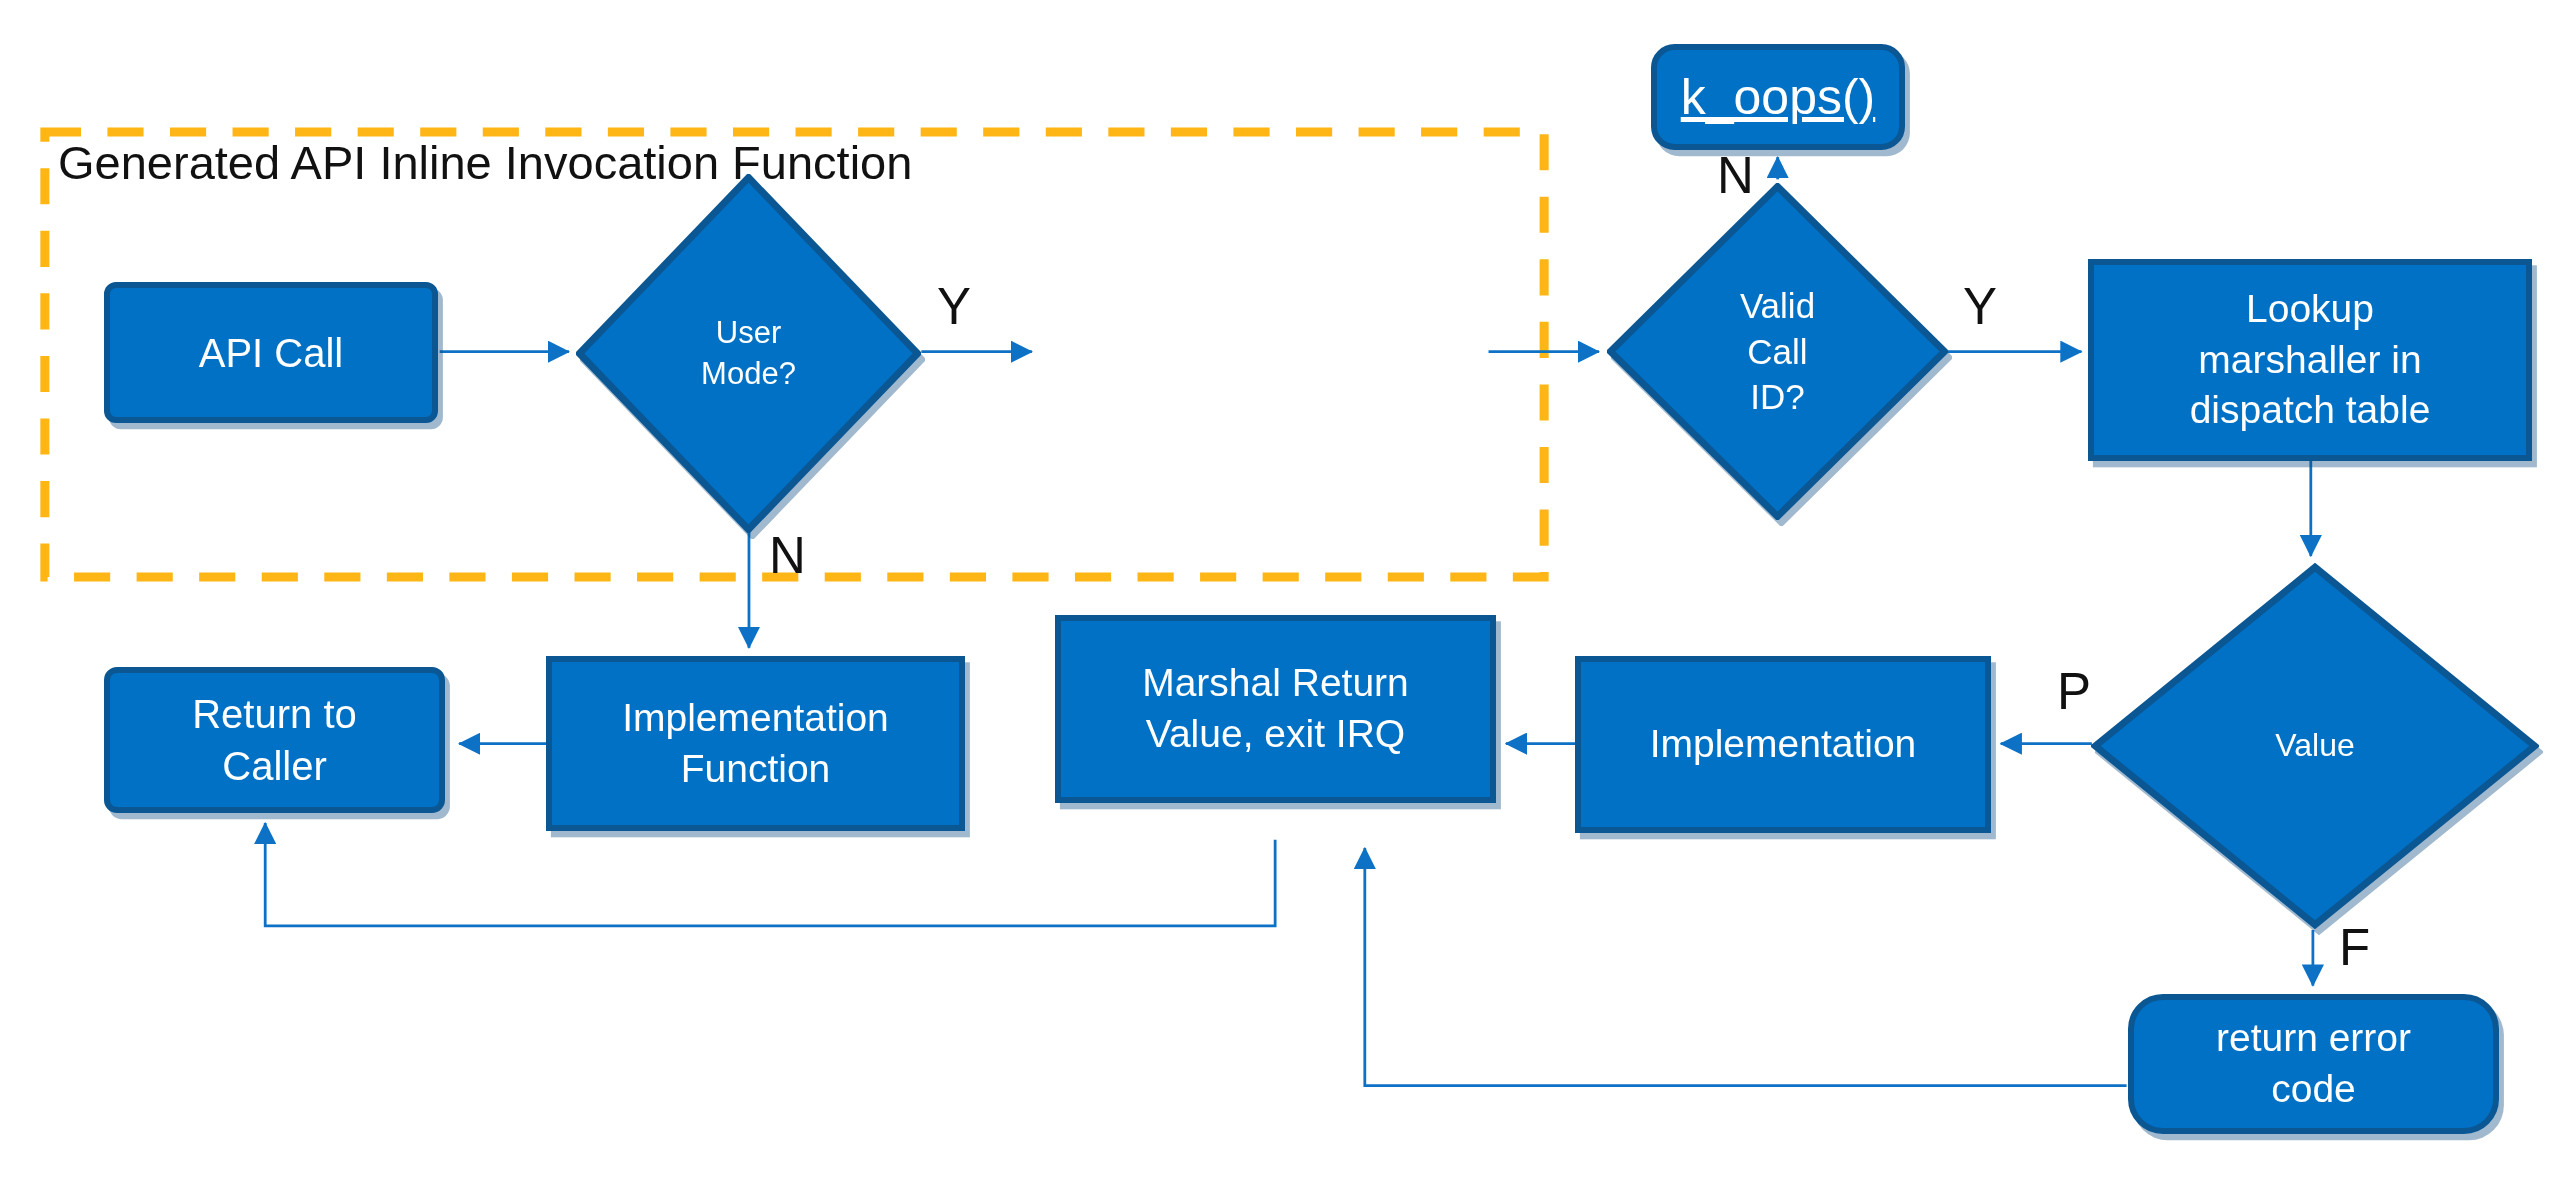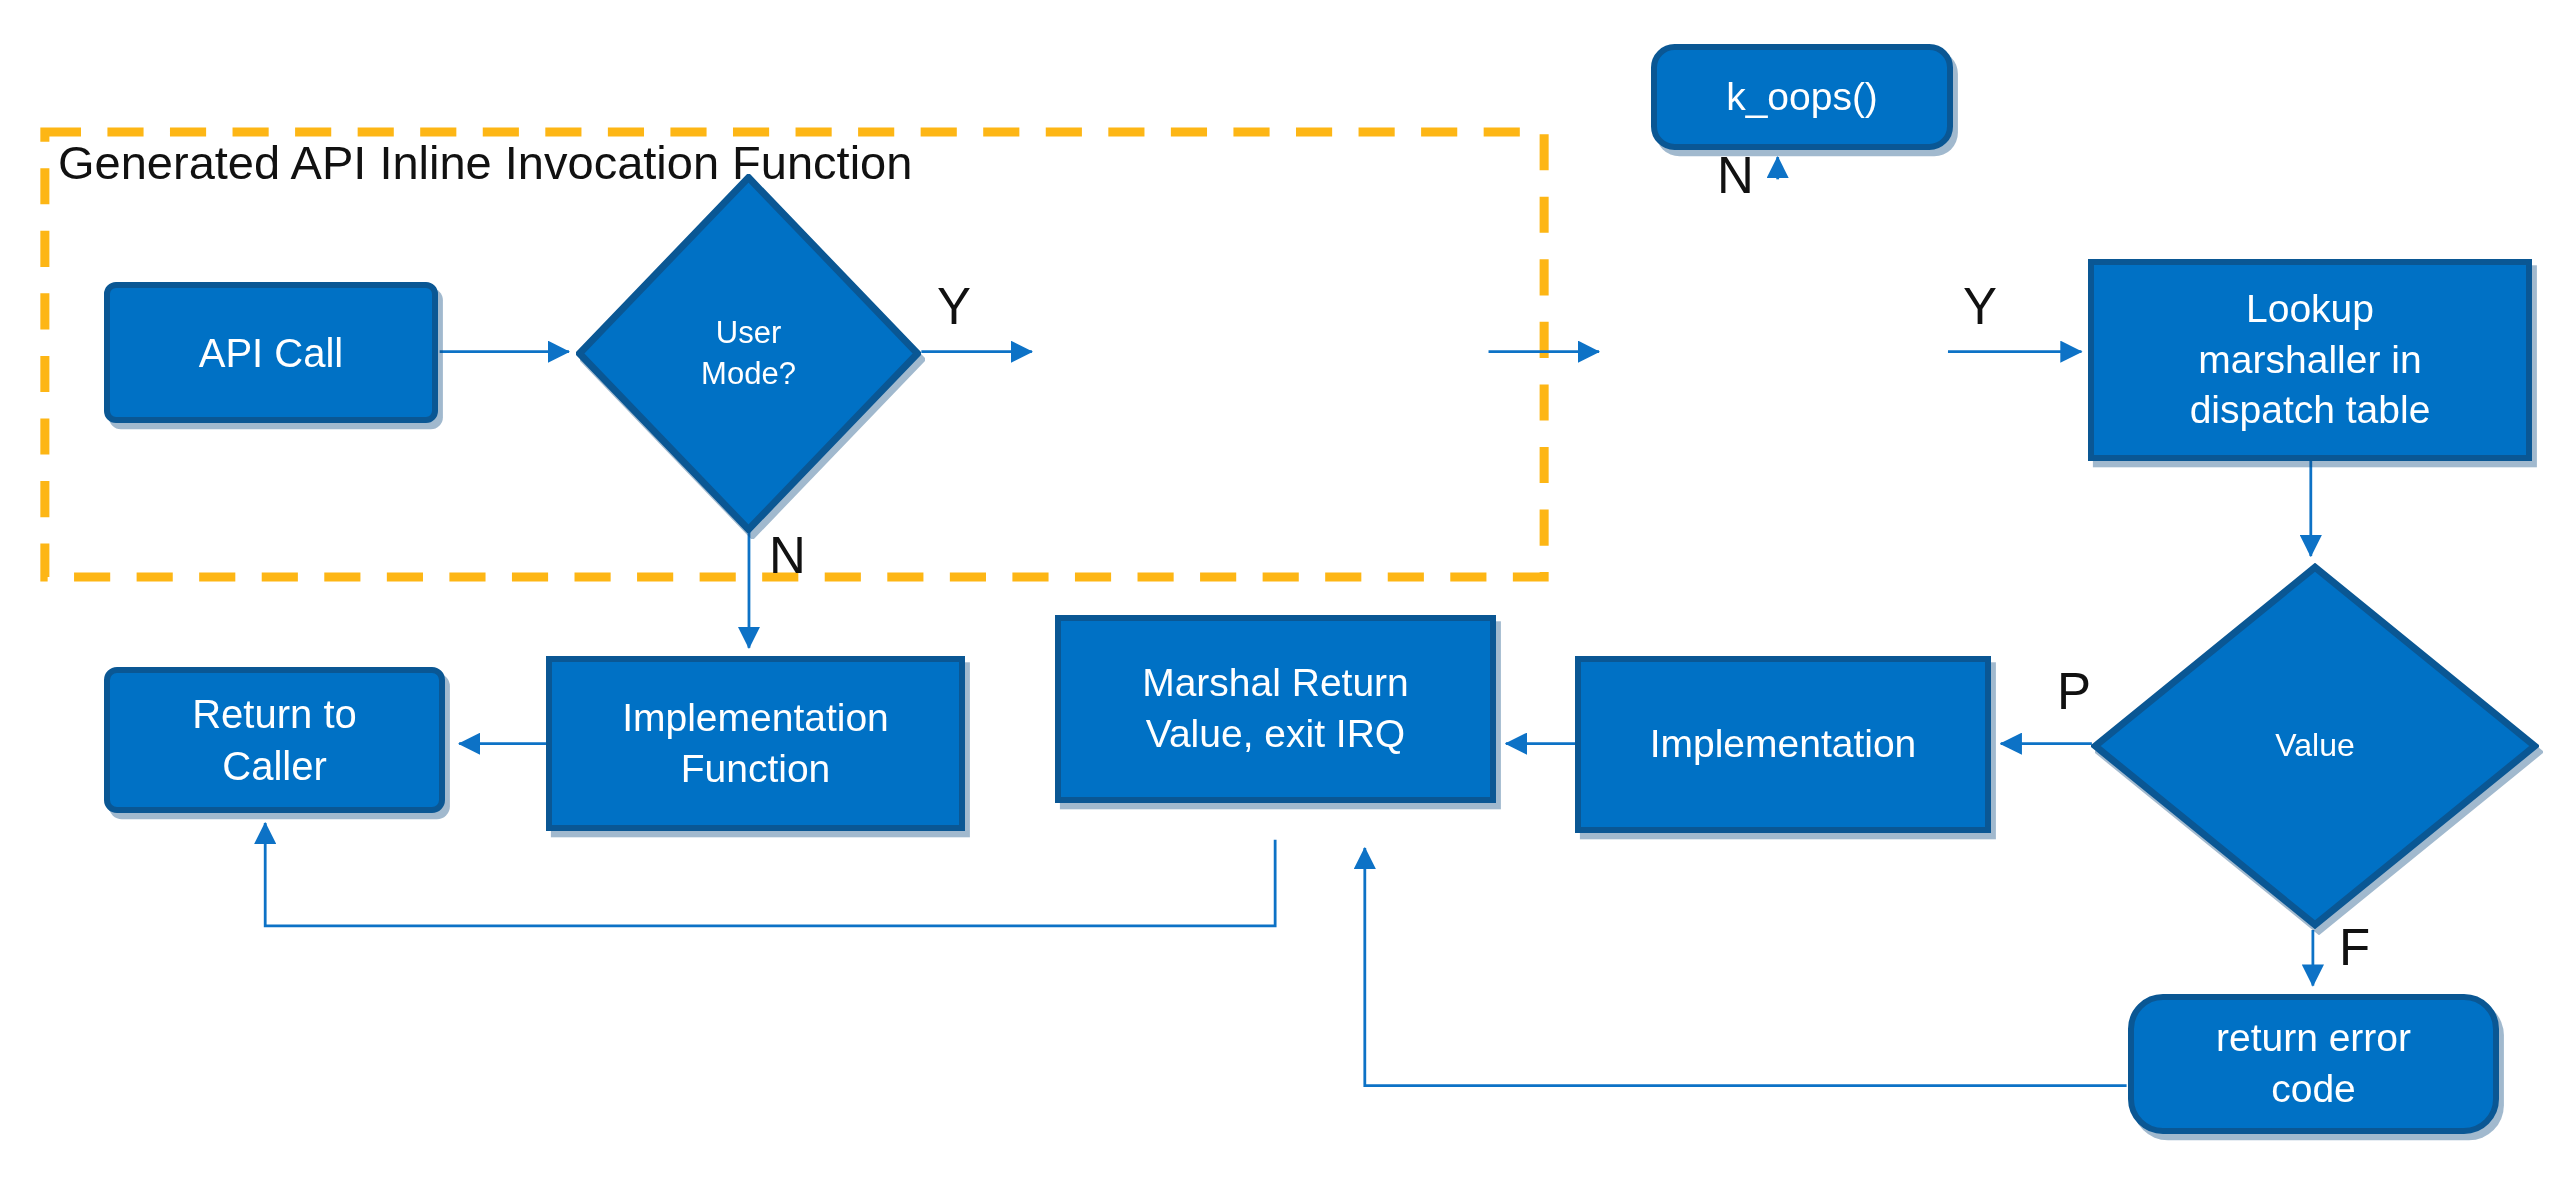--- a/index.html
+++ b/index.html
@@ -69,24 +69,32 @@
 
   <div class="node diamond" style="left:576px;top:174px;width:345px;height:359px;font-size:31px;">
     <svg width="345" height="359" viewBox="0 0 496 516">
       <polygon points="248,5 491,258 248,511 5,258"></polygon>
     </svg>
     <span class="nlabel">User
 Mode?</span>
   </div>
 
 
-  <div class="node box" style="left:1651px;top:44px;width:302px;height:106px;border-radius:23.6px;font-size:39px;">
+  <div class="node box" style="left:1651px;top:44px;width:254px;height:106px;border-radius:23.6px;font-size:50px;text-decoration:underline;">
     <span class="nlabel">k_oops()</span>
   </div>
 
+  <div class="node diamond" style="left:1607px;top:183px;width:341px;height:337px;font-size:35px;">
+    <svg width="341" height="337" viewBox="0 0 490 484">
+      <polygon points="245,5 485,242 245,479 5,242"></polygon>
+    </svg>
+    <span class="nlabel">Valid
+Call
+ID?</span>
+  </div>
 
   <div class="node box" style="left:2088px;top:259px;width:444px;height:202px;font-size:39px;">
     <span class="nlabel">Lookup
 marshaller in
 dispatch table</span>
   </div>
 
   <div class="node diamond" style="left:2091px;top:563px;width:448px;height:366px;font-size:32px;">
     <svg width="448" height="366" viewBox="0 0 644 526">
       <polygon points="322,6 638,263 322,520 6,263"></polygon>

